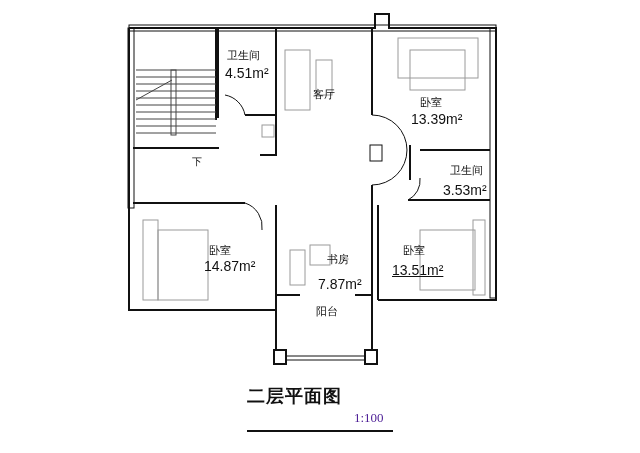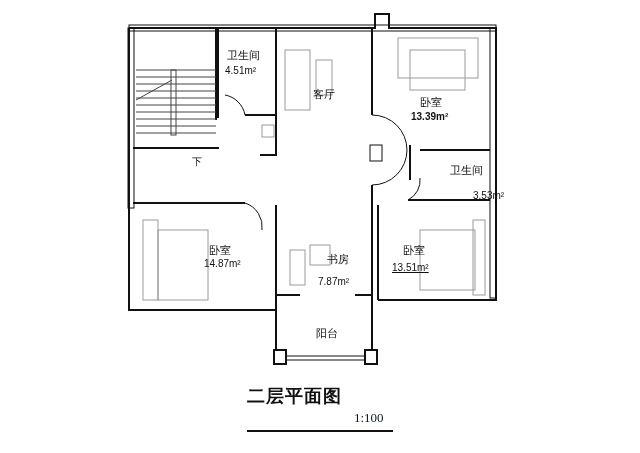--- a/index.html
+++ b/index.html
@@ -1,21 +1,21 @@
 <!DOCTYPE html>
 <html><head>
 <meta charset="utf-8">
 <style>
   html,body{margin:0;padding:0;background:#fff;}
   body{width:640px;height:453px;position:relative;overflow:hidden;font-family:"DejaVu Sans",sans-serif;}
   #plan{position:absolute;left:0;top:0;}
   .lbl{position:absolute;font-size:11px;color:#111;line-height:12px;white-space:nowrap;text-align:center;}
-  .area{position:absolute;font-size:10px;color:#111;font-family:"Liberation Sans",sans-serif;white-space:nowrap;}
+  .area{position:absolute;font-size:14px;color:#111;font-family:"Liberation Sans",sans-serif;white-space:nowrap;}
   .title{position:absolute;left:247px;top:384px;font-size:18px;font-weight:bold;color:#111;letter-spacing:1px;}
-  .scale{position:absolute;left:354px;top:410px;font-size:13px;font-family:"Liberation Serif",serif;color:#0f172a;}
+  .scale{position:absolute;left:354px;top:410px;font-size:13px;font-family:"Liberation Serif",serif;color:#4c1d95;}
   .underline{position:absolute;left:247px;top:430px;width:146px;height:2px;background:#111;}
 </style>
 </head>
 <body>
 
 <svg id="plan" width="640" height="453" viewBox="0 0 640 453">
   <g fill="none" stroke="#111" stroke-width="2">
 
     <path d="M129 28 H375 V14 H389 V28 H496 V132"></path>
     <path d="M129 28 V205 H129 V310 H268"></path>
@@ -94,33 +94,33 @@
     <rect x="262" y="125" width="12" height="12"></rect>
   </g>
 </svg>
 
 <div class="lbl" style="left:227px;top:50px;">卫生间</div>
 <div class="area" style="left:225px;top:65px;">4.51m²</div>
 
 <div class="lbl" style="left:313px;top:89px;">客厅</div>
 
 <div class="lbl" style="left:420px;top:97px;">卧室</div>
-<div class="area" style="left:411px;top:111px;font-weight:bold;">13.39m²</div>
+<div class="area" style="left:411px;top:111px;">13.39m²</div>
 
 <div class="lbl" style="left:450px;top:165px;">卫生间</div>
-<div class="area" style="left:443px;top:190px;margin-left:30px;">3.53m²</div>
+<div class="area" style="left:443px;top:182px;">3.53m²</div>
 
 <div class="lbl" style="left:209px;top:245px;">卧室</div>
 <div class="area" style="left:204px;top:258px;">14.87m²</div>
 
 <div class="lbl" style="left:327px;top:254px;">书房</div>
 <div class="area" style="left:318px;top:276px;">7.87m²</div>
 
 <div class="lbl" style="left:403px;top:245px;">卧室</div>
 <div class="area" style="left:392px;top:262px;text-decoration:underline;">13.51m²</div>
 
-<div class="lbl" style="left:316px;top:328px;">阳台</div>
+<div class="lbl" style="left:316px;top:306px;">阳台</div>
 
 <div class="lbl" style="left:192px;top:156px;font-size:10px;">下</div>
 
 <div class="title">二层平面图</div>
 <div class="scale">1:100</div>
 <div class="underline"></div>
 
 </body></html>

